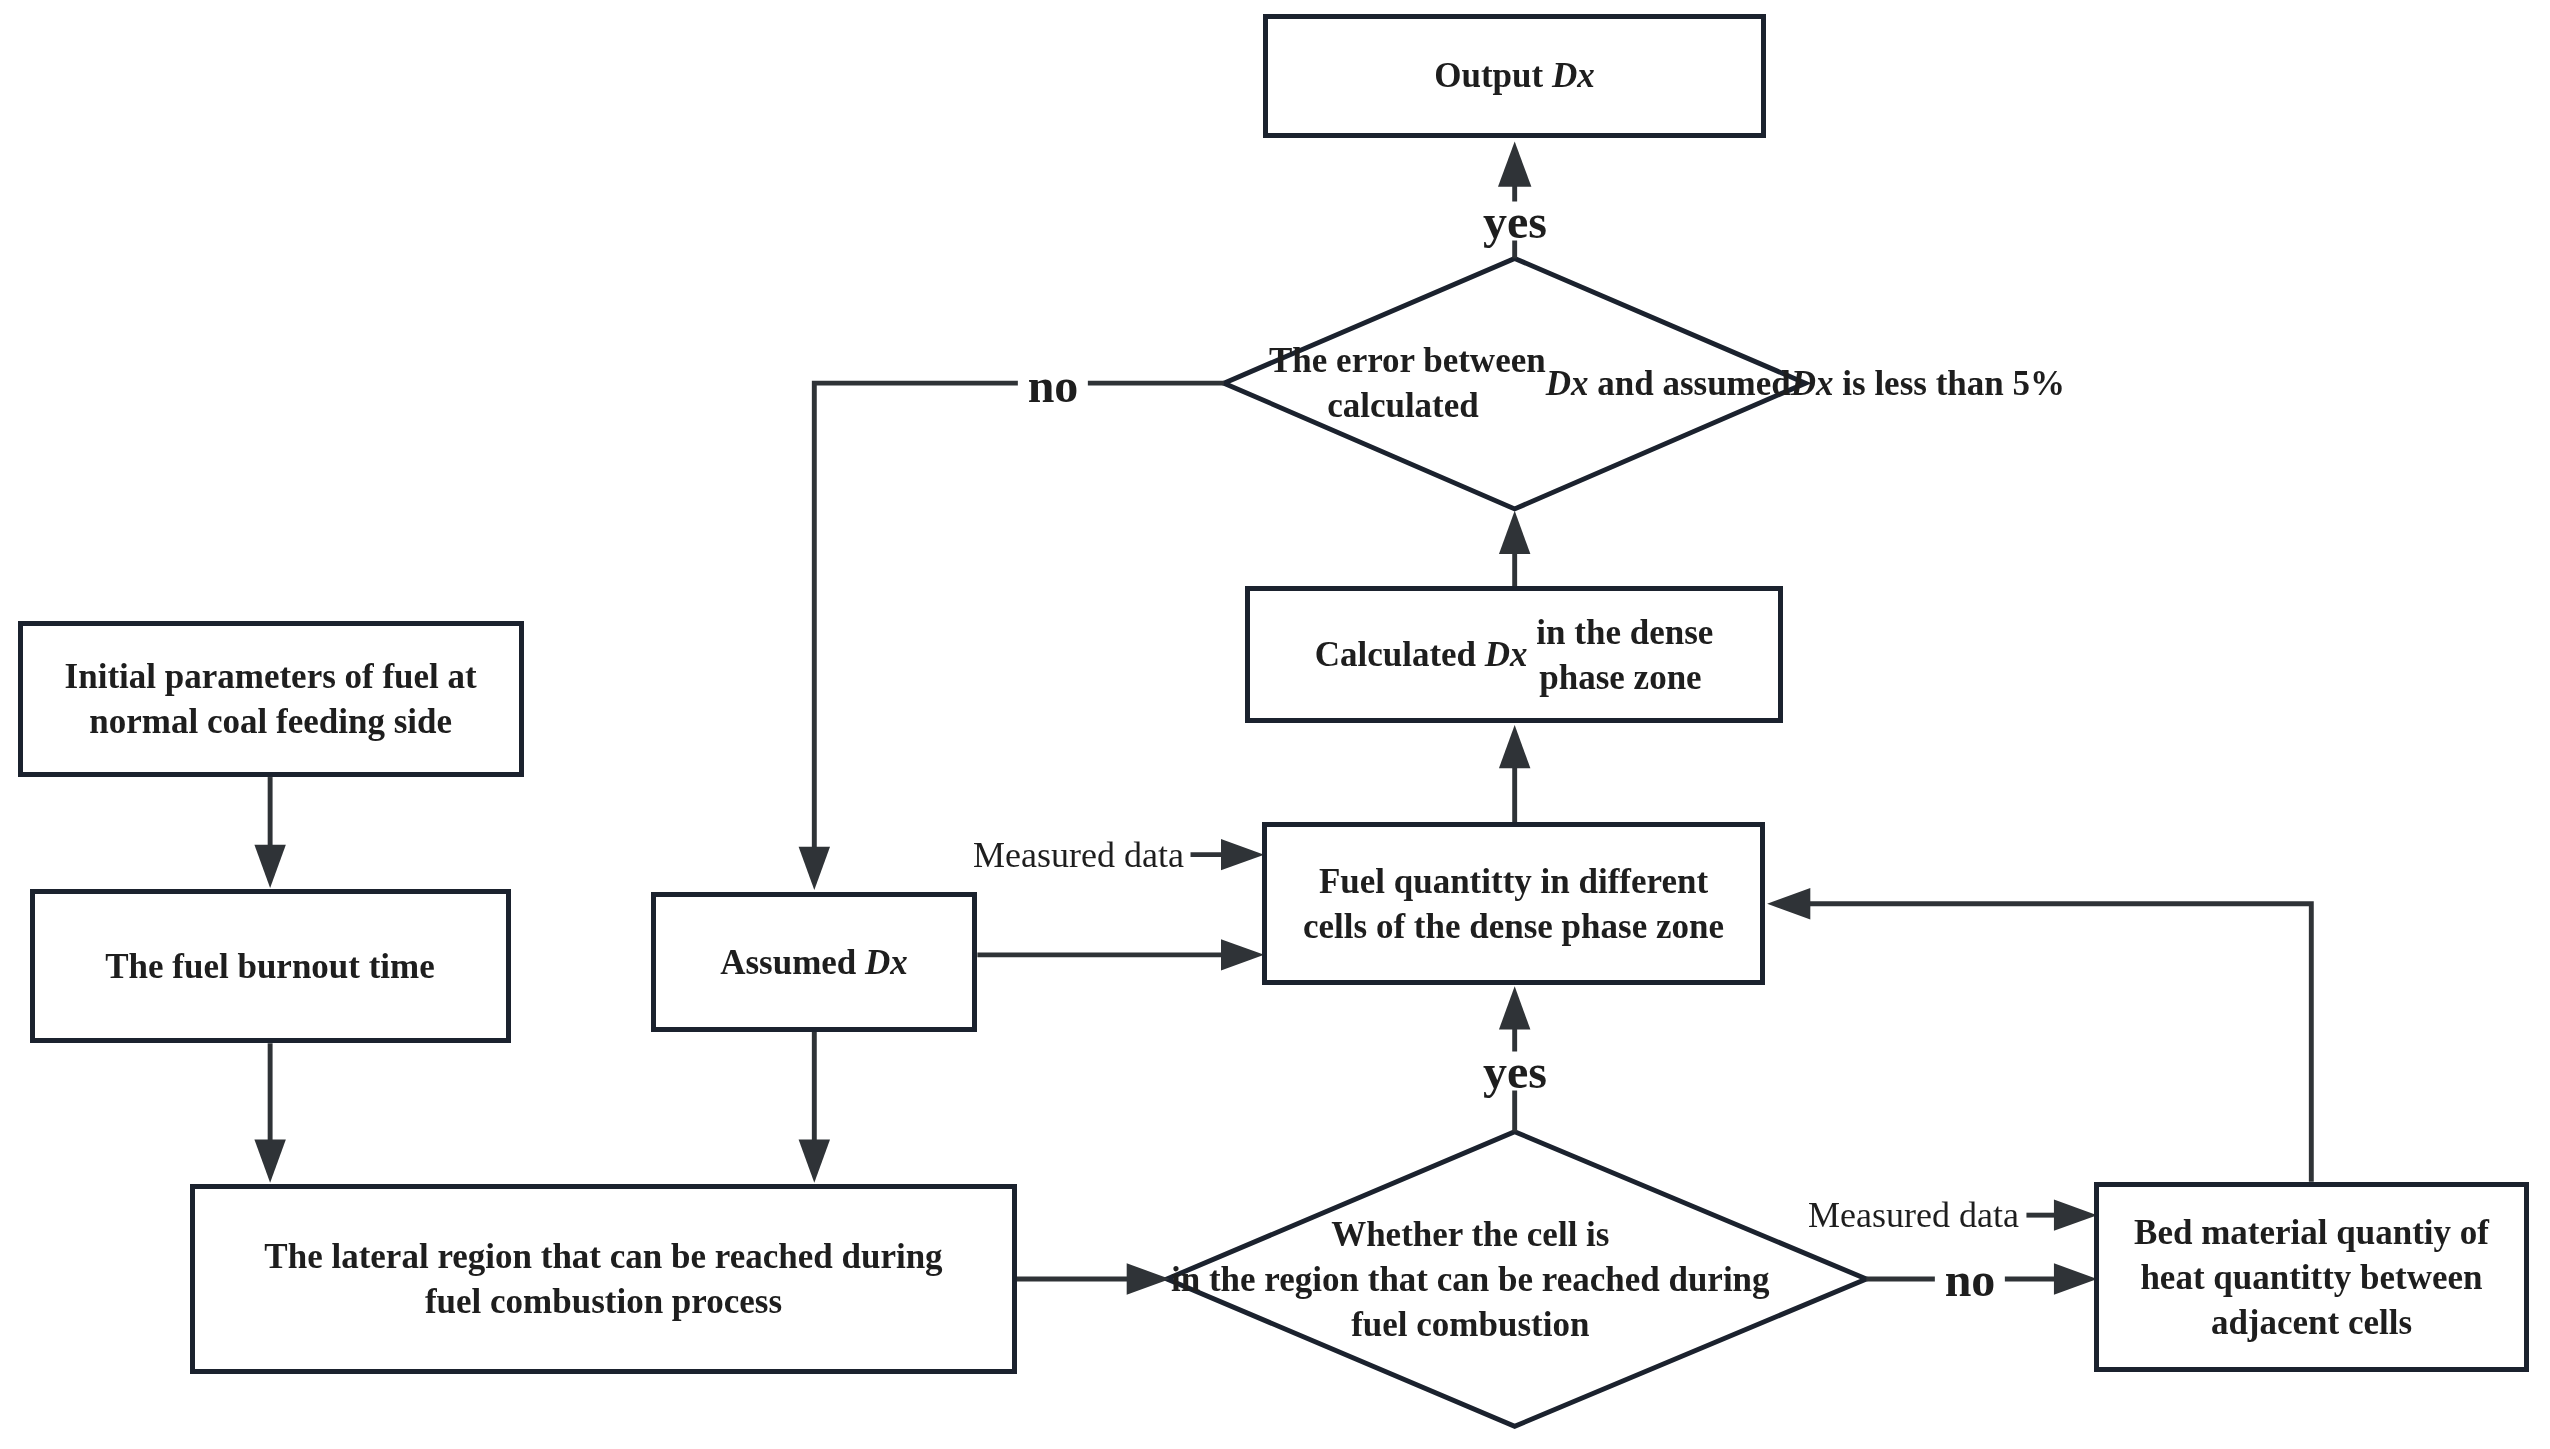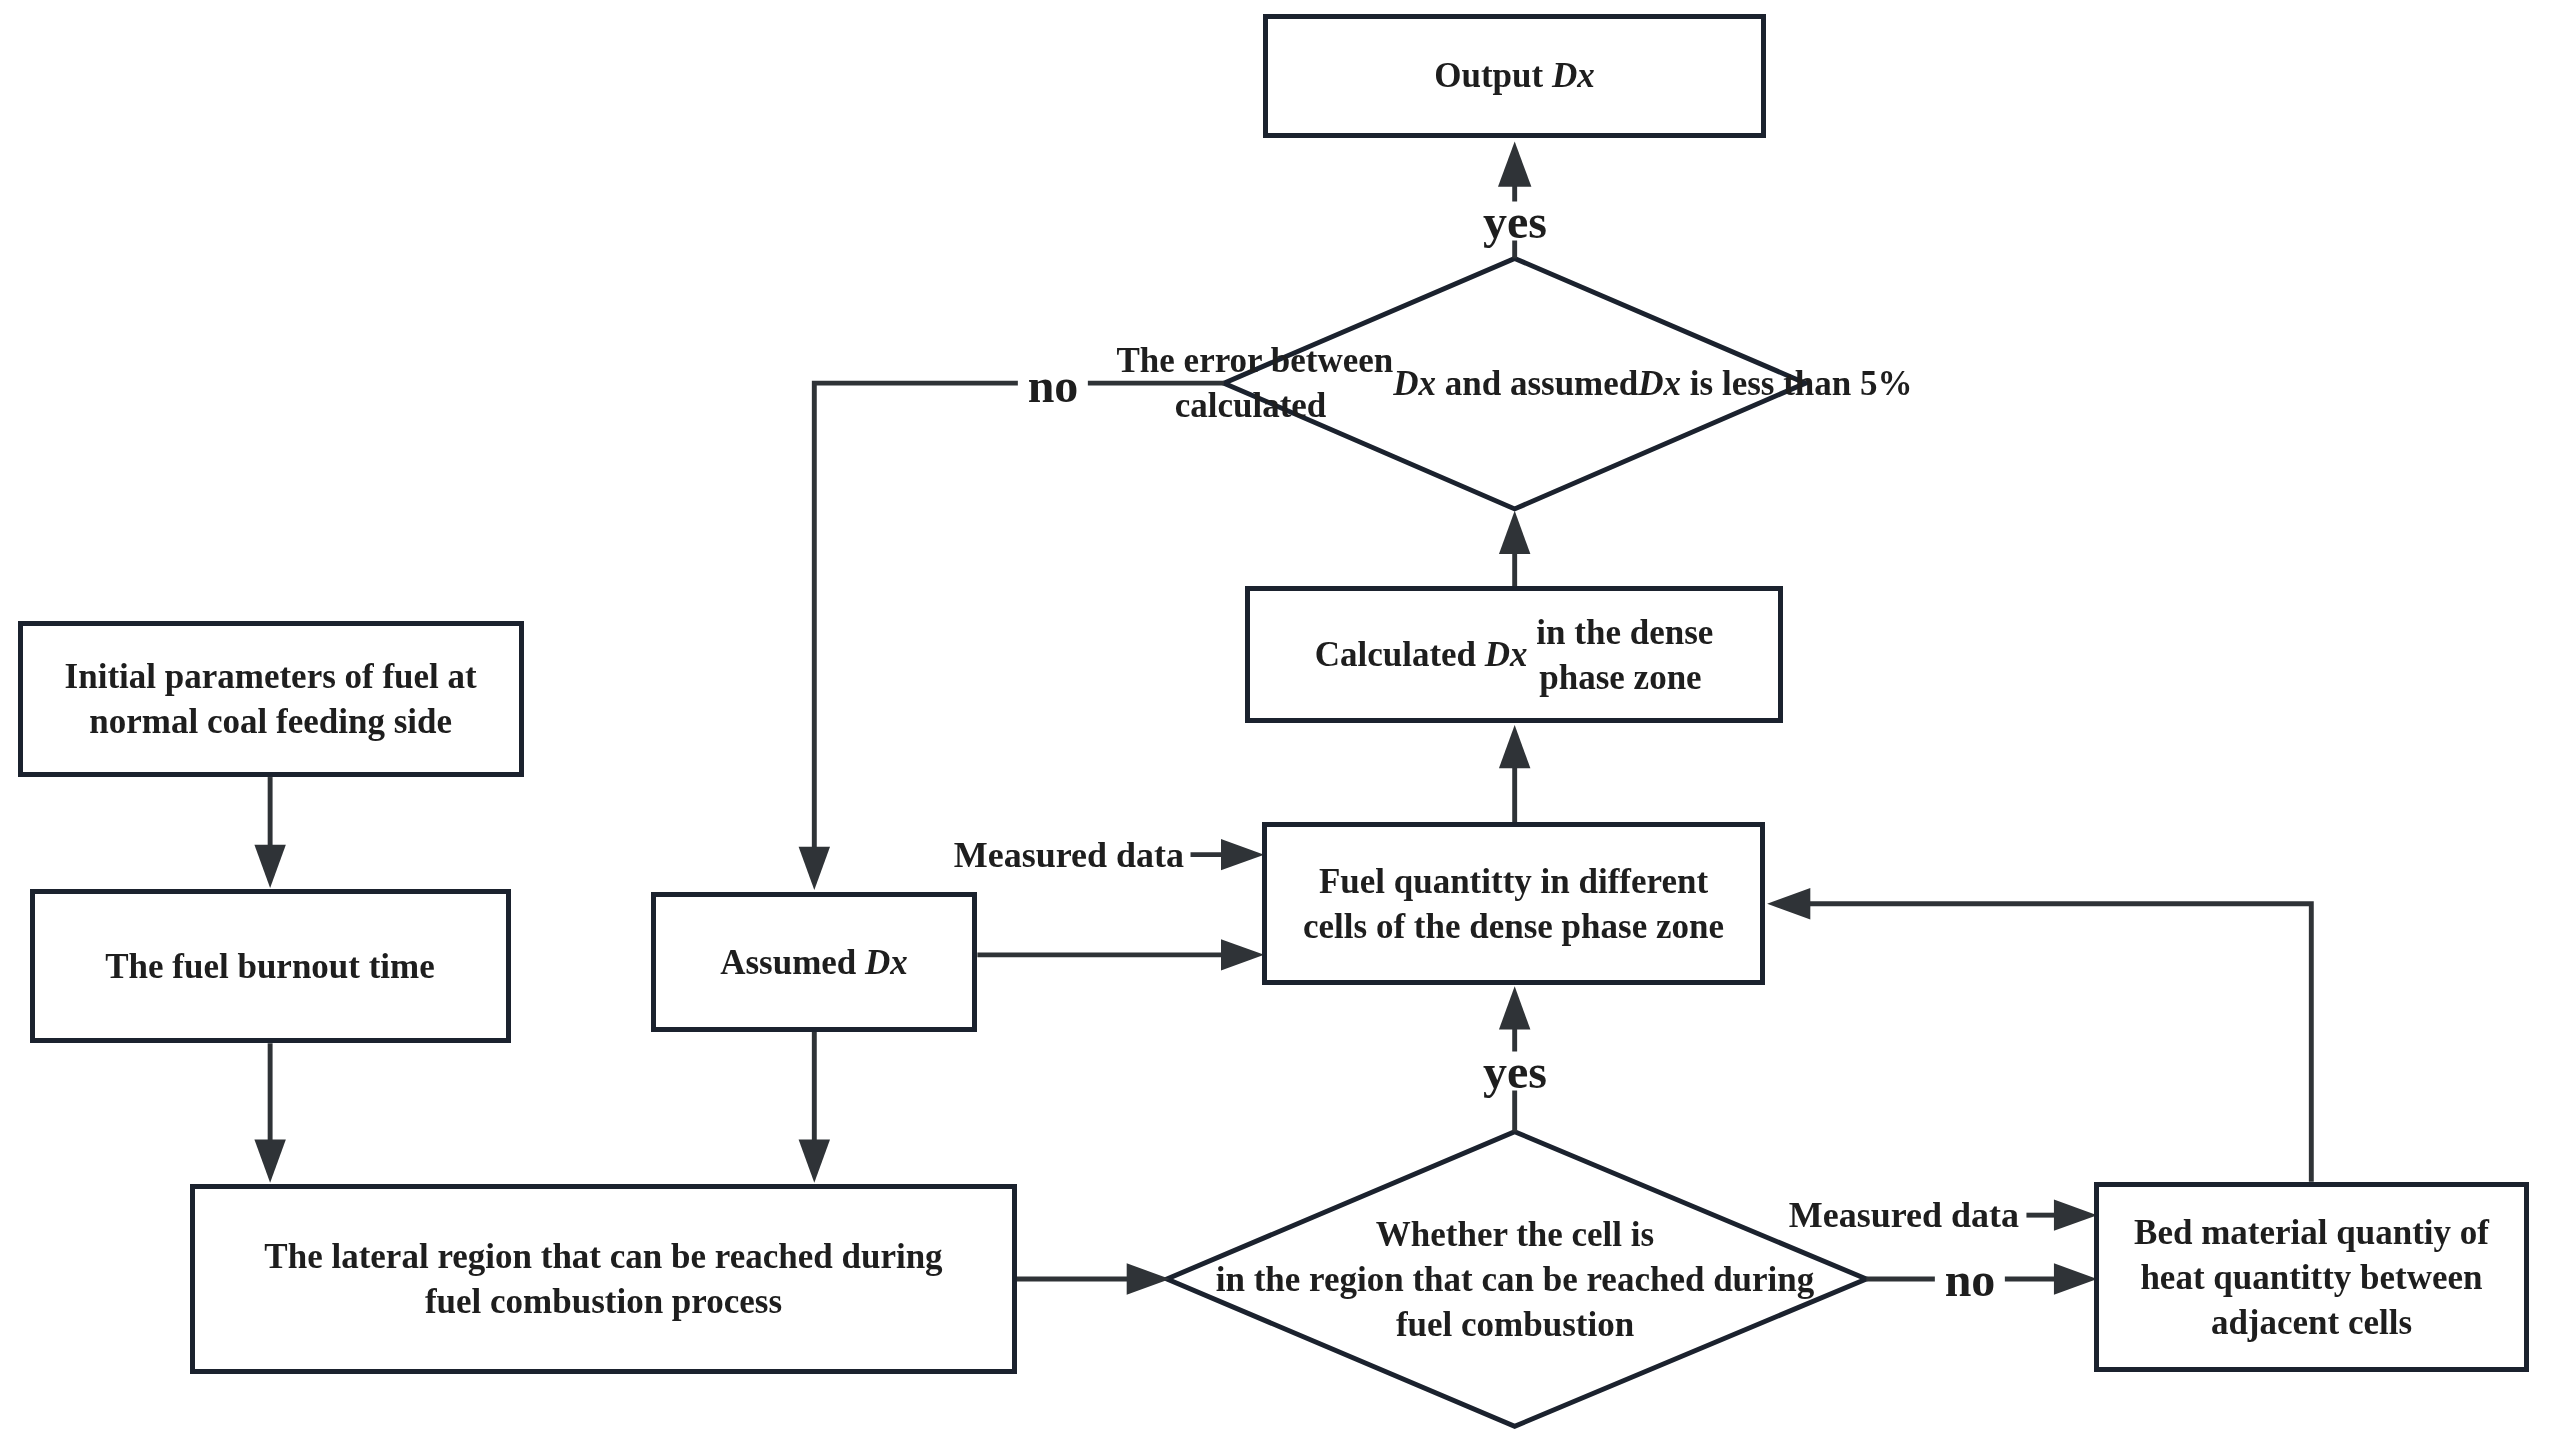--- a/index.html
+++ b/index.html
@@ -27,37 +27,37 @@
     box-sizing:border-box;
     border:5.9px solid var(--box-border);
     background:var(--background);
     display:flex;align-items:center;justify-content:center;
     text-align:center;
     font-weight:bold;font-size:35px;line-height:45px;
     white-space:pre;
   }
   .diamond-text{
     position:absolute;
-    display:flex;align-items:center;justify-content:center;
+    display:flex;align-items:center;
     text-align:center;
     font-weight:bold;font-size:35px;line-height:45px;
     white-space:pre;
   }
   .edge-label{
     position:absolute;
     transform:translate(-50%,-50%);
     font-weight:bold;font-size:48px;line-height:39px;
     background:var(--background);
     padding:0 9.8px;
     white-space:nowrap;
   }
   .side-label{
     position:absolute;
     transform:translateY(-50%);
-    font-weight:bold;font-size:36px;line-height:39px;
+    font-weight:normal;font-size:36px;line-height:39px;
     text-align:right;
     white-space:nowrap;
   }
 </style>
 </head>
 <body>
 
 <div class="canvas">
 
   <svg class="wires" viewBox="0 0 2596 1475">

